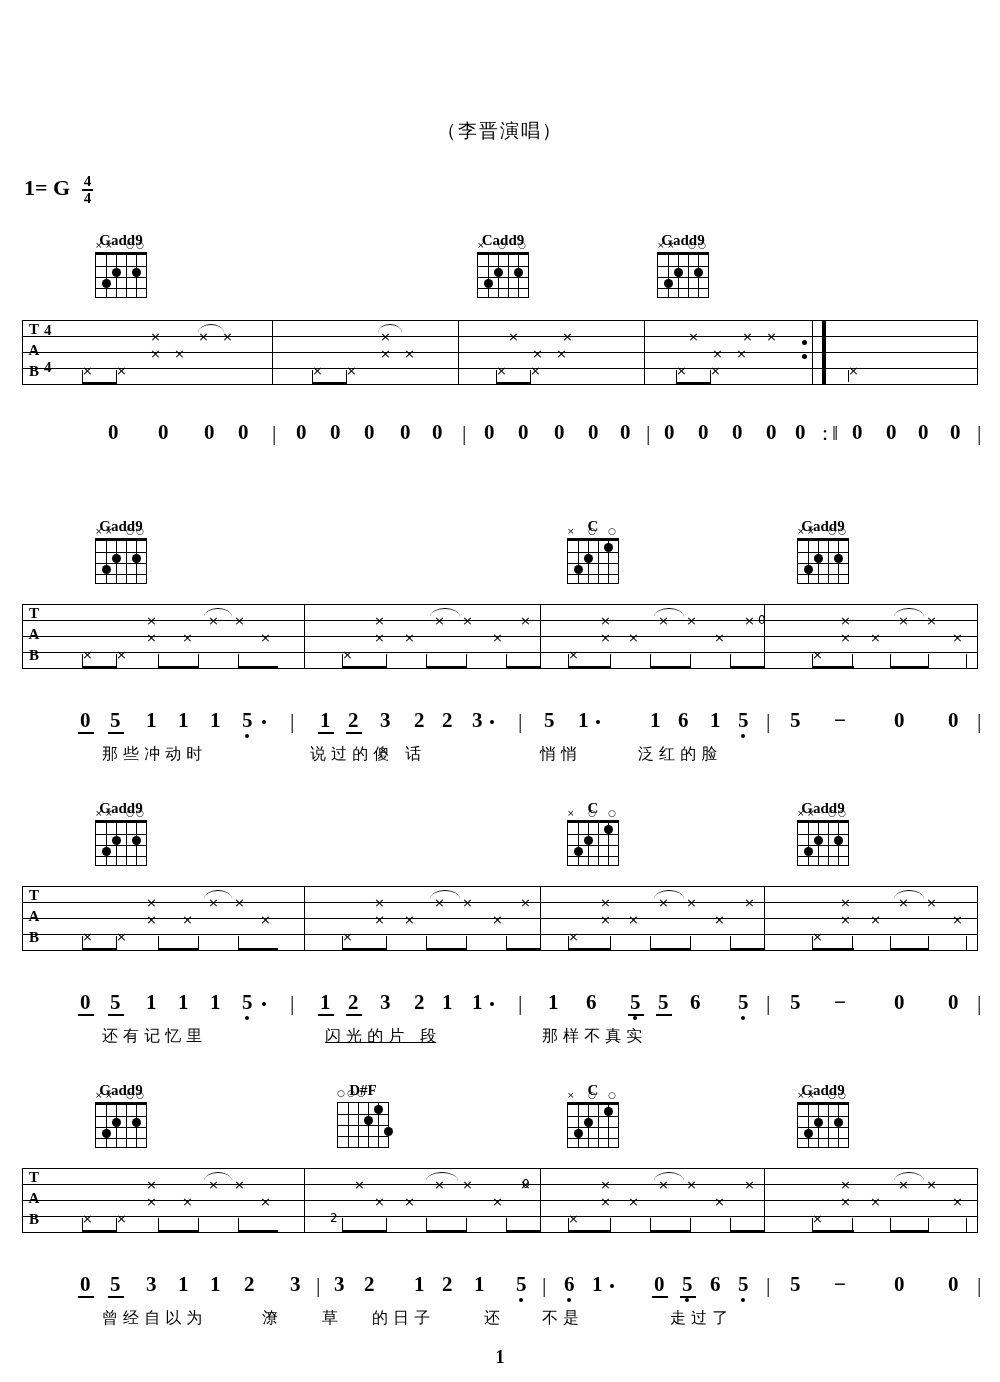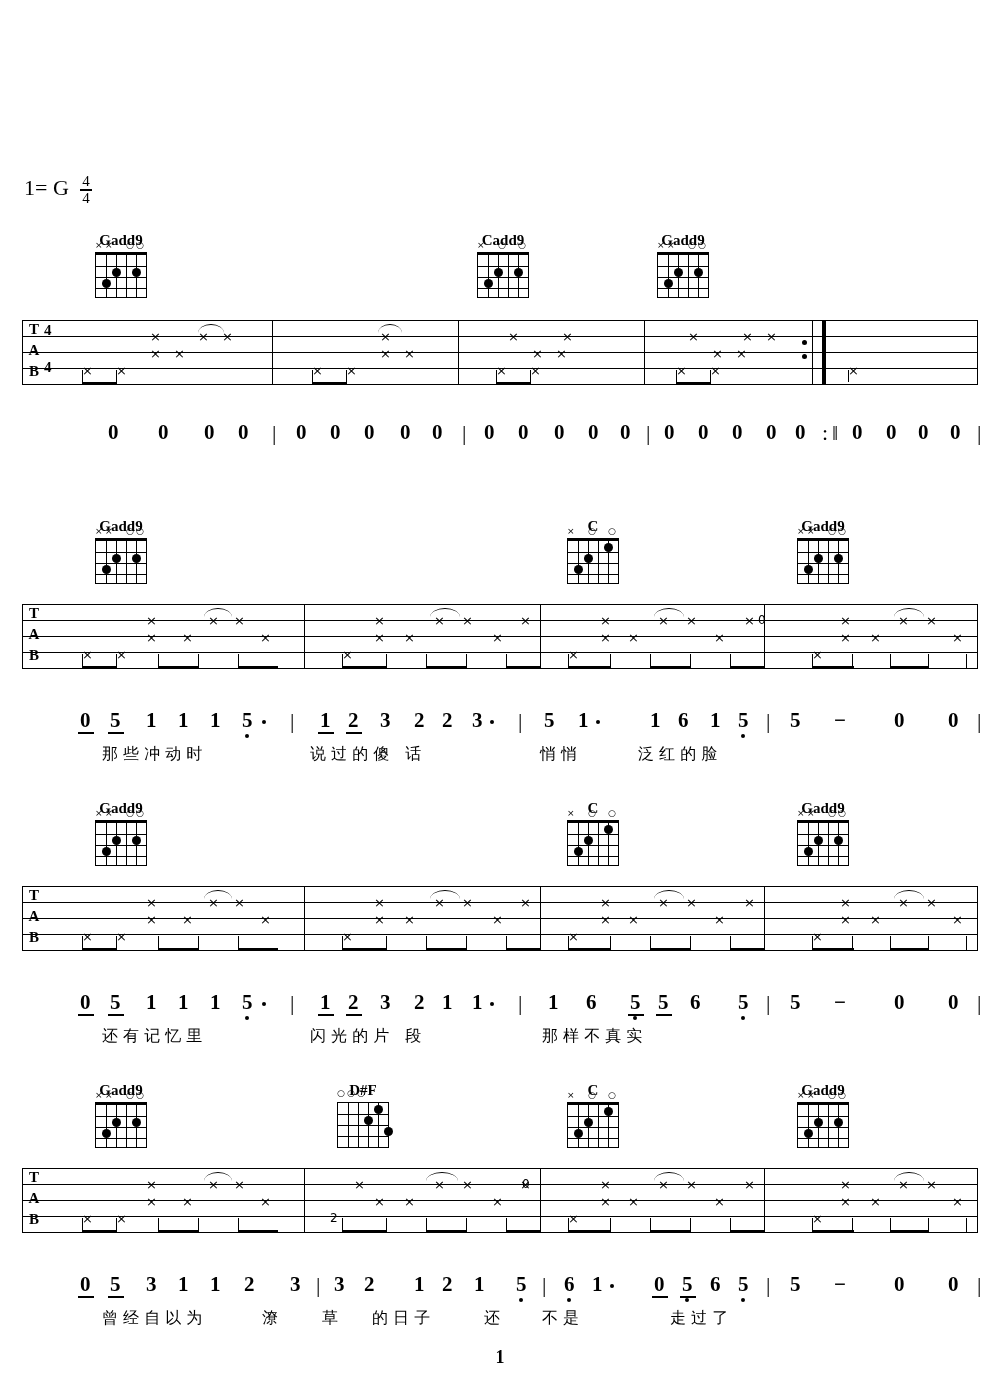--- a/index.html
+++ b/index.html
@@ -2,21 +2,21 @@
 <html><head>
 <meta charset="utf-8">
 <style>
   html,body{margin:0;padding:0;background:#ffffff;}
   body{width:1000px;height:1382px;position:relative;font-family:"Liberation Serif",serif;color:#000;}
   .page{position:relative;width:1000px;height:1382px;overflow:hidden;}
 
   
   .title{position:absolute;top:56px;left:0;width:1000px;text-align:center;font-size:40px;font-weight:bold;letter-spacing:10px;font-family:"DejaVu Sans",sans-serif;}
   .subtitle{position:absolute;top:118px;left:0;width:1000px;text-align:center;font-size:19px;font-family:"DejaVu Sans",sans-serif;letter-spacing:2px;}
-  .keysig{position:absolute;top:174px;left:24px;font-size:22px;font-weight:normal;font-family:"Liberation Serif",serif;}
+  .keysig{position:absolute;top:174px;left:24px;font-size:22px;font-weight:bold;font-family:"Liberation Serif",serif;}
   .keysig .frac{display:inline-block;vertical-align:middle;margin-left:6px;font-size:15px;line-height:1.0;text-align:center;}
   .keysig .frac span{display:block;}
   .keysig .frac .num{border-bottom:2px solid #000;padding:0 2px;}
 
   .pagenum{position:absolute;bottom:14px;left:0;width:1000px;text-align:center;font-size:18px;font-weight:bold;}
 
   
   .system{position:absolute;left:0;width:1000px;}
 
   
@@ -53,20 +53,21 @@
   .lyr span{position:absolute;white-space:nowrap;}
   .under{position:absolute;height:1.6px;background:#000;}
   .dotabove{position:absolute;width:4px;height:4px;border-radius:50%;background:#000;}
   .dotafter{position:absolute;width:4px;height:4px;border-radius:50%;background:#000;}
 </style>
 </head>
 <body>
 
 <div class="page">
 
+  <div class="subtitle">（李晋演唱）</div>
 
   <div class="keysig">
     <span>1= G</span>
     <span class="frac">
       <span class="num">4</span>
       <span class="den">4</span>
     </span>
   </div>
 
   <div class="pagenum">1</div>
@@ -638,21 +639,21 @@
       <span class="bl" style="left:744px;">|</span>
       <span class="n" style="left:768px;">5</span>
       <span class="n" style="left:812px;">−</span>
       <span class="n" style="left:872px;">0</span>
       <span class="n" style="left:926px;">0</span>
       <span class="bl" style="left:955px;">|</span>
     </div>
 
     <div class="lyr" style="top:226px;">
       <span style="left:80px;">还 有 记 忆 里</span>
-      <span style="left:288px;">闪 光 的 片　段</span>
+      <span style="left:303px;text-decoration:underline;">闪 光 的 片　段</span>
       <span style="left:520px;">那 样 不 真 实</span>
     </div>
   </div>
 
   <div class="system" style="top:1082px;">
     <div class="chordbox" style="left:88px;top:0;">
       <div class="chordname">Gadd9</div>
       <div class="grid">
         <div class="marks">
             <i style="left:-1px;">×</i>

